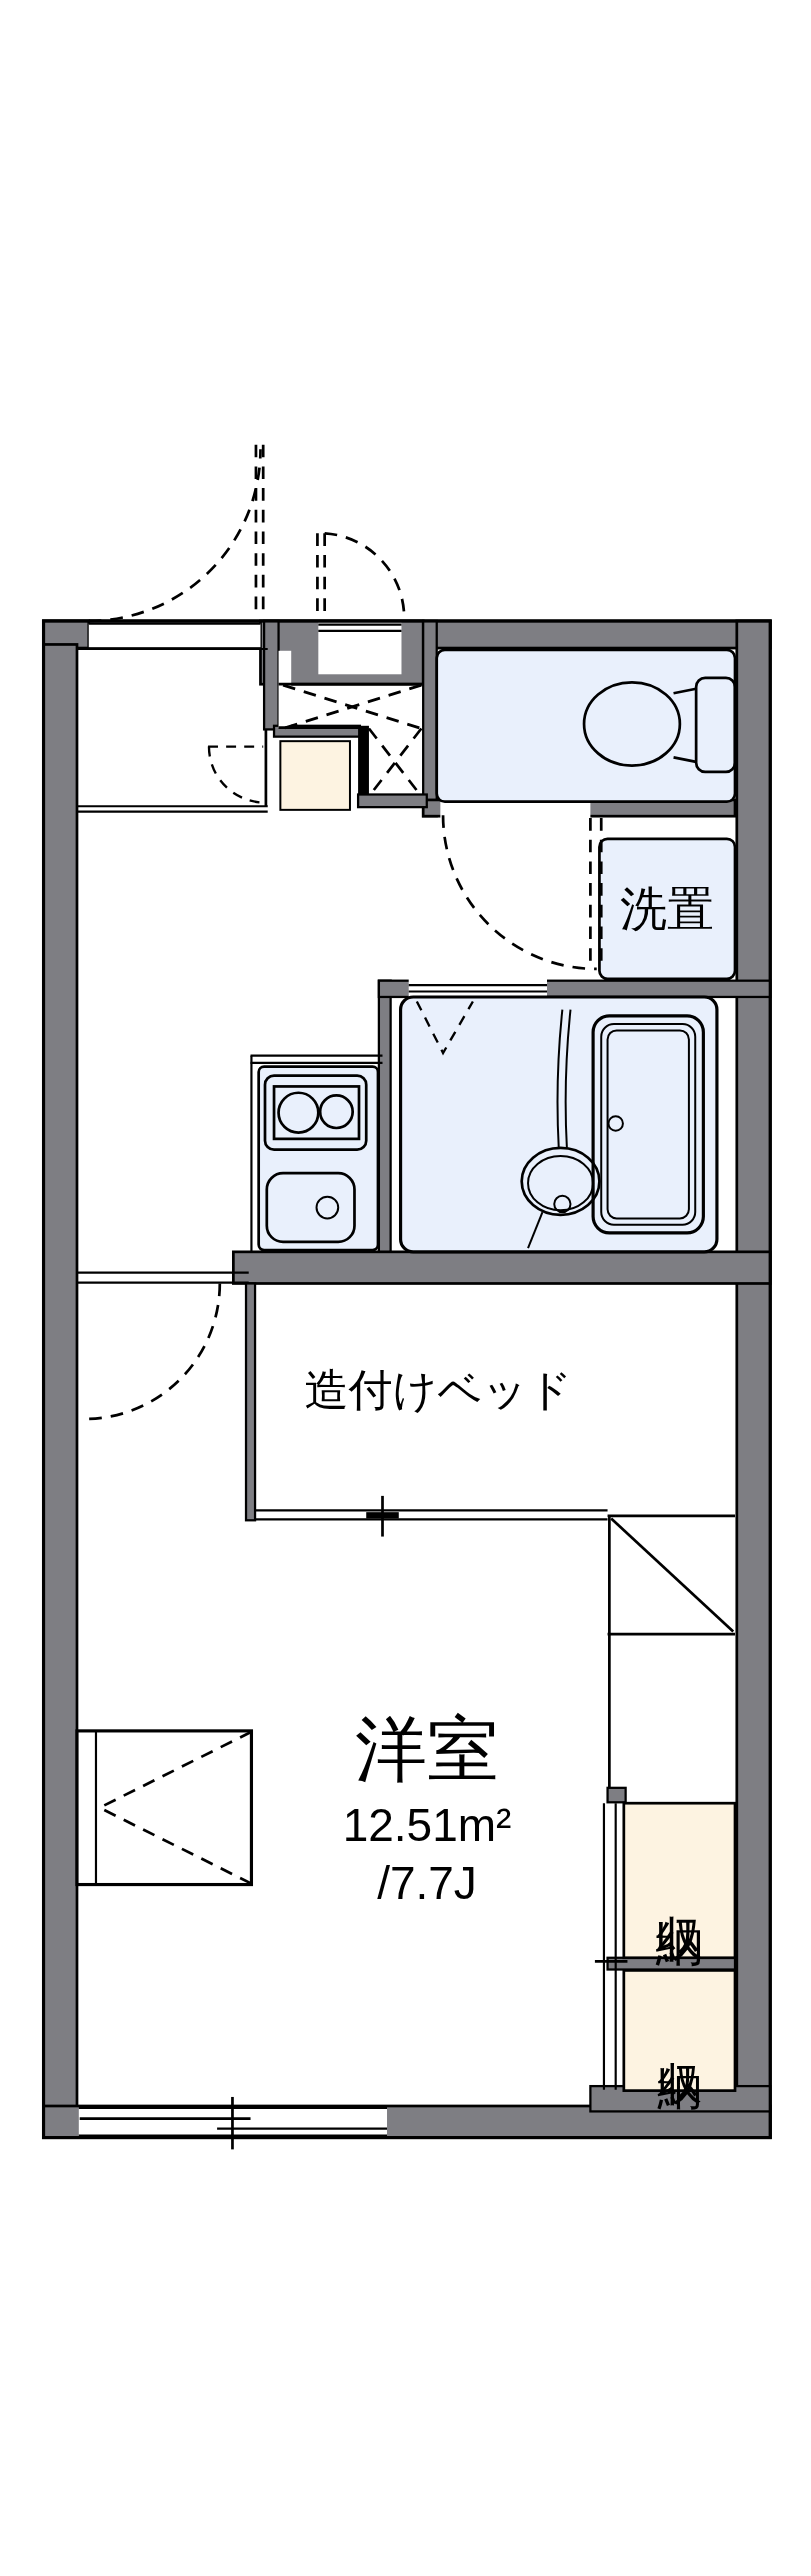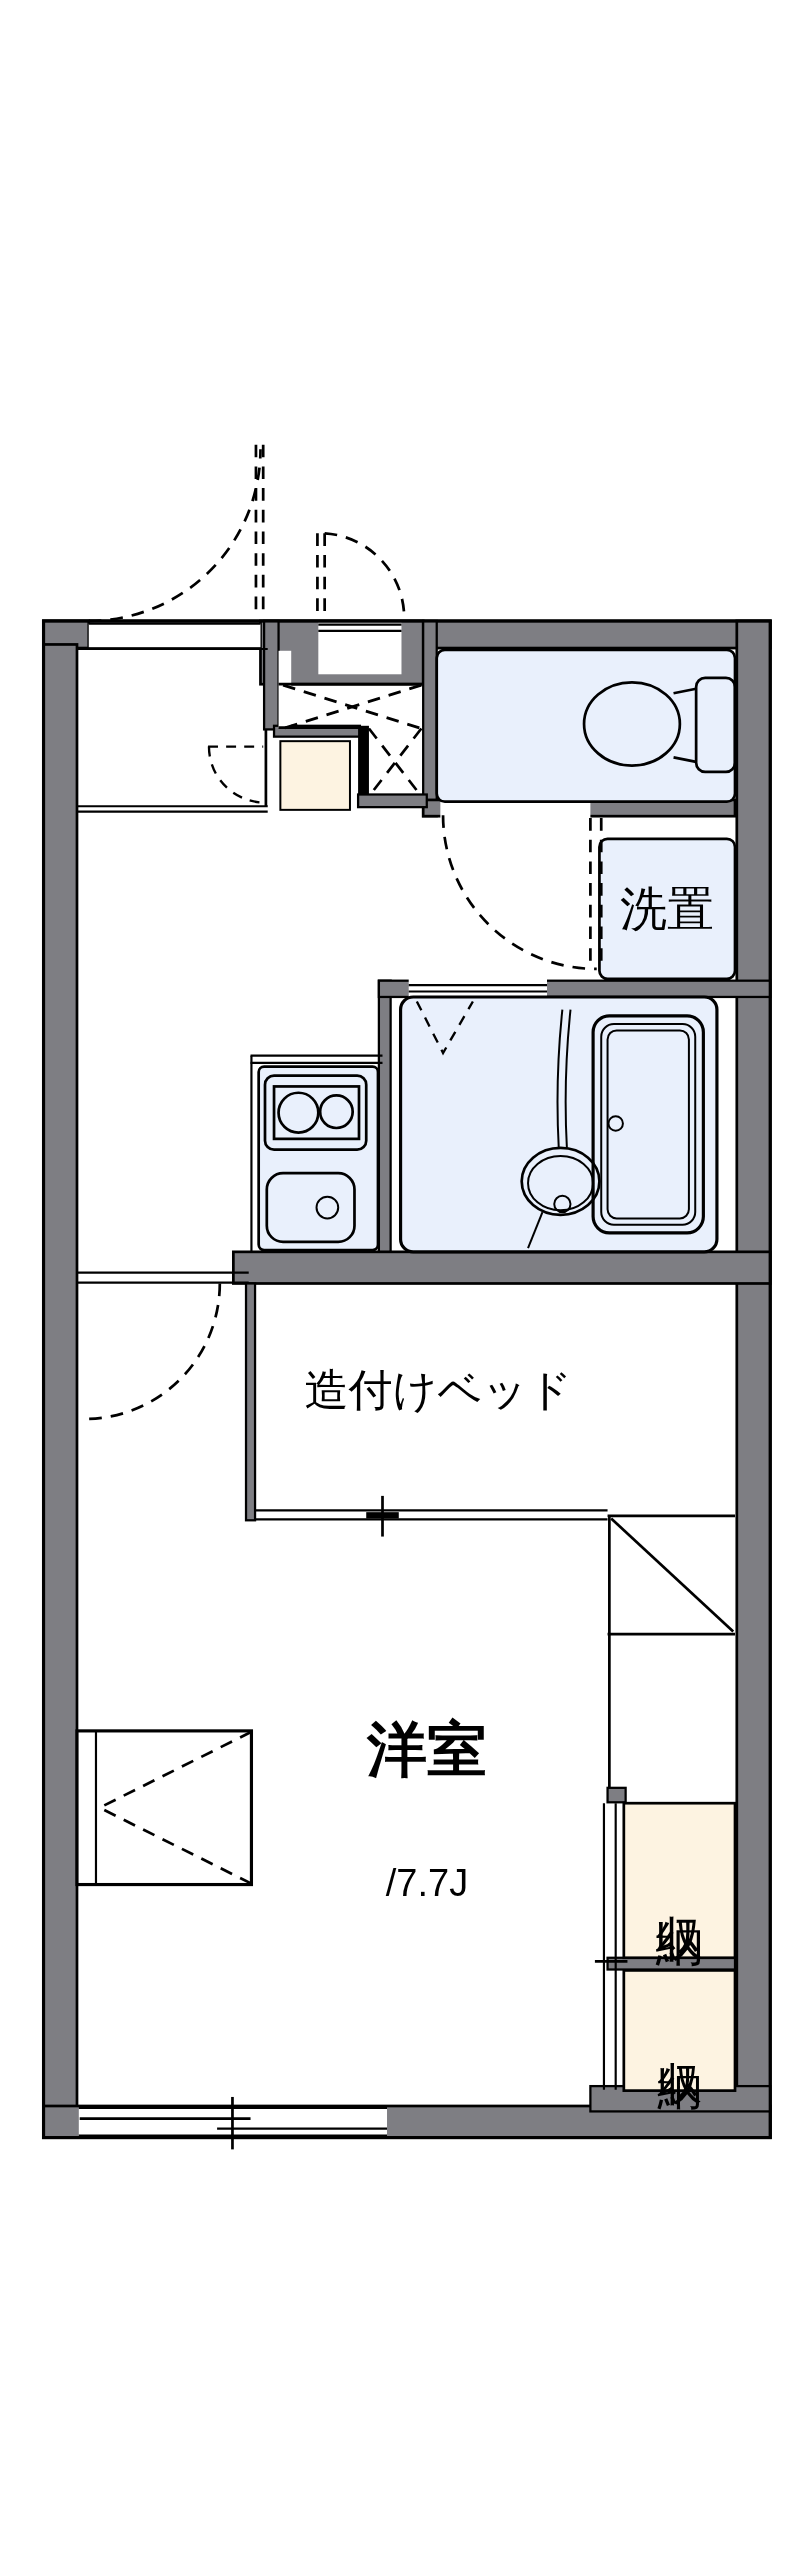--- a/index.html
+++ b/index.html
@@ -21,23 +21,23 @@
   .fix2{fill:none;stroke:var(--ink);stroke-width:2.2;}
   .ln{stroke:var(--ink);stroke-width:2.4;fill:none;}
   .ln3{stroke:var(--ink);stroke-width:3;fill:none;}
   .dash{stroke:var(--ink);stroke-width:3;fill:none;stroke-dasharray:14 10;}
   .dash2{stroke:var(--ink);stroke-width:2.6;fill:none;stroke-dasharray:11 9;}
   .cream{fill:var(--storage);stroke:var(--ink);stroke-width:3;}
   .blk{fill:var(--ink);stroke:none;}
   .lbl{position:absolute;color:var(--ink);display:flex;align-items:center;justify-content:center;text-align:left;line-height:1.25;}
   .lbl-laundry{left:599px;top:839px;width:136px;height:140px;font-size:47px;}
   .lbl-bed{left:244px;top:1330px;width:389px;height:118px;font-size:44px;flex-direction:row;}
-  .lbl-roomname{left:289px;top:1706px;width:276px;height:86px;font-size:60px;font-weight:700;}
+  .lbl-roomname{left:289px;top:1706px;width:276px;height:86px;font-size:72px;font-weight:400;}
   .lbl-aream2{left:289px;top:1800px;width:276px;height:51px;font-size:46px;}
-  .lbl-areajo{left:289px;top:1858px;width:276px;height:51px;font-size:38px;}
+  .lbl-areajo{left:289px;top:1858px;width:276px;height:51px;font-size:46px;}
   .lbl-vert{writing-mode:vertical-rl;text-orientation:upright;letter-spacing:5.4px;}
   .lbl-st1{left:624px;top:1806px;width:111px;height:152px;font-size:48px;}
   .lbl-st2{left:624px;top:1972px;width:111px;height:118px;font-size:45px;}
 </style>
 </head>
 <body>
 
 <div id="plan-stage">
 <svg width="812" height="2576" viewBox="0 0 898 2850">
 
@@ -218,18 +218,19 @@
   <rect x="48" y="687" width="804" height="1678" fill="none" stroke="#000000" stroke-width="3.5"></rect>
 </svg>
 
   <div class="lbl lbl-laundry">洗置</div>
 
   <div class="lbl lbl-bed">
     <div>造付けベッド</div>
   </div>
 
   <div class="lbl lbl-roomname">洋室</div>
+  <div class="lbl lbl-aream2">12.51m²</div>
   <div class="lbl lbl-areajo">/7.7J</div>
 
   <div class="lbl lbl-vert lbl-st1">収納</div>
   <div class="lbl lbl-vert lbl-st2">収納</div>
 </div>
 
 
 </body></html>

